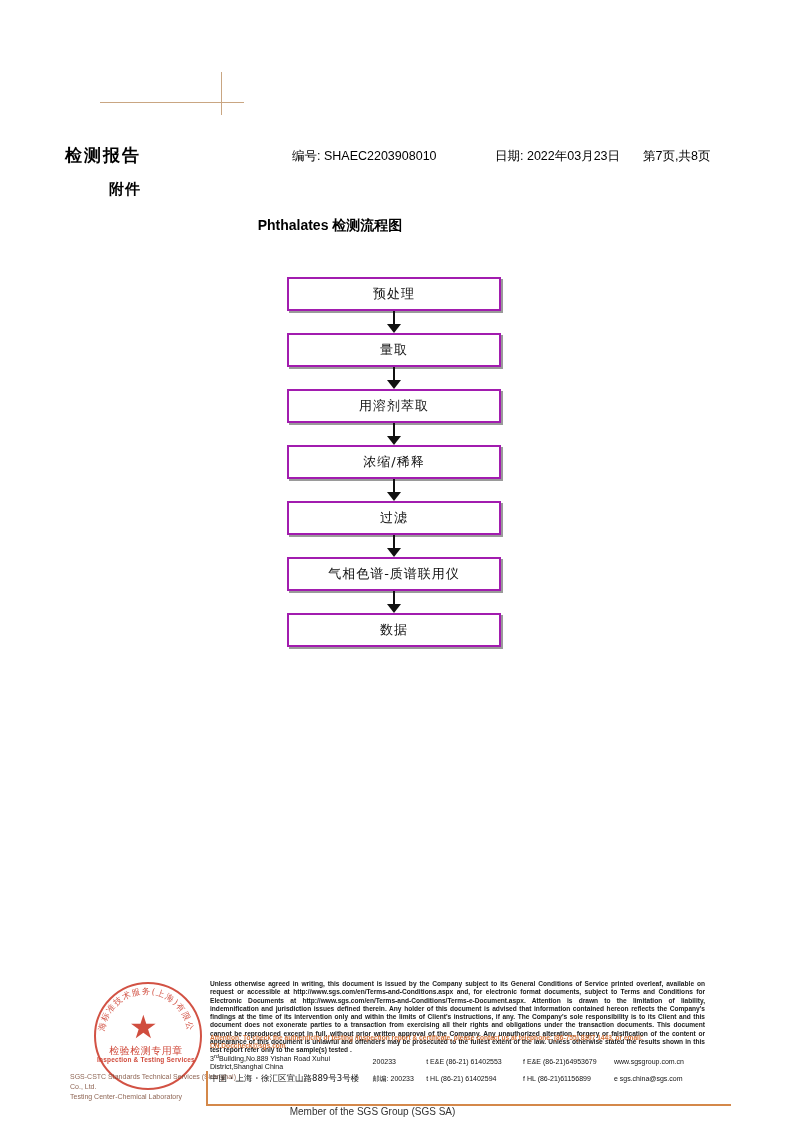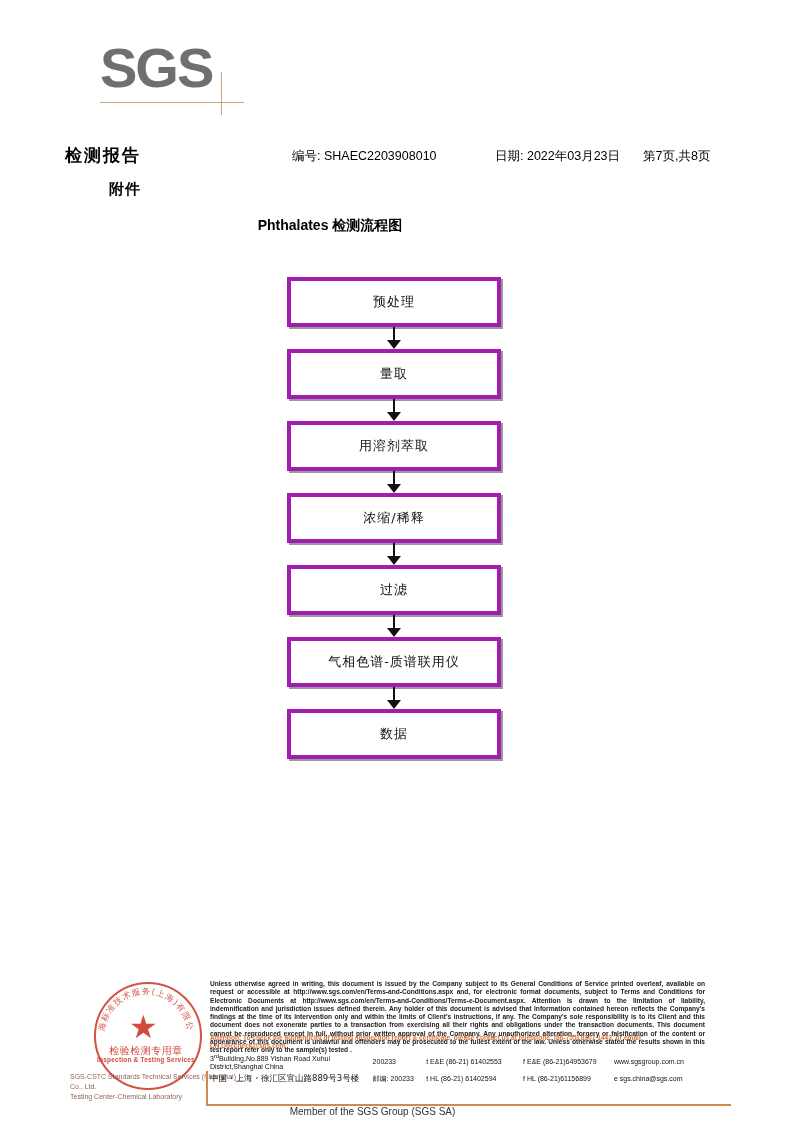--- a/index.html
+++ b/index.html
@@ -107,22 +107,22 @@
   }
   #flowchart {
     position: absolute;
     left: 287px;
     top: 277px;
     width: 216px;
   }
   .flow-node {
     position: relative;
     width: 214px;
-    height: 50px;
-    border: 4px solid #a21caf;
+    height: 34px;
+    border: 2px solid #a21caf;
     box-shadow: 2px 2px 0 0 #9a9a9a;
     background: #ffffff;
     display: flex;
     align-items: center;
     justify-content: center;
     box-sizing: border-box;
   }
   .flow-node span {
     font-size: 13px;
     font-family: "DejaVu Sans", sans-serif;
@@ -304,21 +304,20 @@
     width: 745px;
     text-align: center;
     font-size: 10px;
     color: #333;
   }
 </style>
 </head>
 <body>
 
 <div id="logo-block">
-  <div id="logo-text">SGS</div>
   <div id="logo-rule"></div>
   <div id="logo-tick"></div>
 </div>
 
 <div id="header-row">
   <div id="doc-title">检测报告</div>
   <div id="report-no">编号: SHAEC2203908010</div>
   <div id="report-date">日期: 2022年03月23日</div>
   <div id="page-count">第7页,共8页</div>
 </div>

